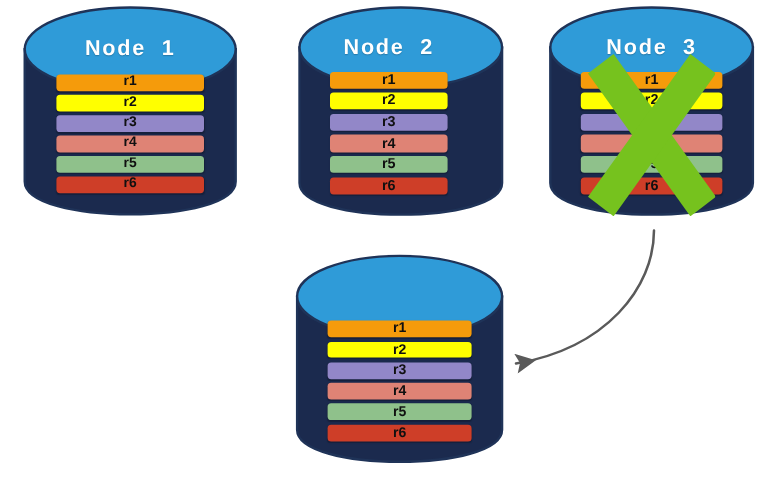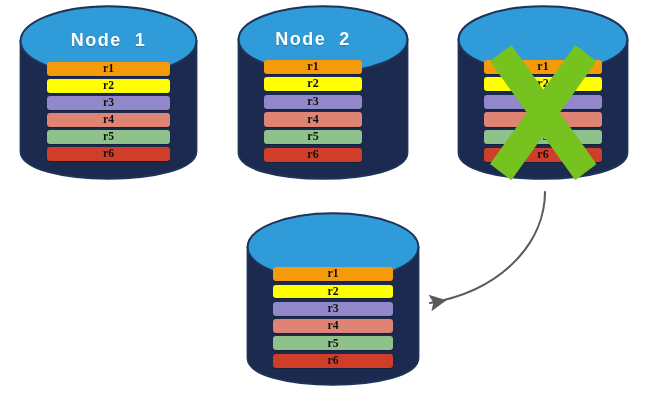--- a/index.html
+++ b/index.html
@@ -51,21 +51,20 @@
     border-radius: 3px;
     color: #101010;
     font-weight: bold;
     text-align: center;
     box-sizing: border-box;
     line-height: 1;
     display: flex;
     align-items: center;
     justify-content: center;
     box-shadow: 0 1px 1px rgba(0,0,0,0.25);
-    font-family: Liberation Serif, serif;
   }
 
   
   .cross-overlay {
     position: absolute;
     pointer-events: none;
   }
 
   
   .arrow-layer {
@@ -91,40 +90,41 @@
         <div class="node-title" style="top: 25px; font-size: 18px;">Node  1</div>
         <div class="rows" style="top: 56.88px; padding-left: 27.745px; padding-right: 27.745px;">
           <div class="row" style="background: rgb(245, 155, 11); height: 13.6345px; margin-bottom: 3.4706px; font-size: 11.5893px;">r1</div>
           <div class="row" style="background: rgb(255, 255, 0); height: 13.6345px; margin-bottom: 3.4706px; font-size: 11.5893px;">r2</div>
           <div class="row" style="background: rgb(146, 135, 200); height: 13.6345px; margin-bottom: 3.4706px; font-size: 11.5893px;">r3</div>
           <div class="row" style="background: rgb(223, 131, 117); height: 13.6345px; margin-bottom: 3.4706px; font-size: 11.5893px;">r4</div>
           <div class="row" style="background: rgb(143, 193, 139); height: 13.6345px; margin-bottom: 3.4706px; font-size: 11.5893px;">r5</div>
           <div class="row" style="background: rgb(206, 62, 40); height: 13.6345px; margin-bottom: 0px; font-size: 11.5893px;">r6</div>
         </div>
       </div>
-      <div class="node" style="left: 237px; top: 5px; width: 152px; height: 178px;">
+      <div class="node" style="left: 248px; top: 5px; width: 152px; height: 178px;">
         <svg class="node-svg" width="172" height="178" viewBox="0 0 172 178">
           <path d="M 1.6 34.5 L 1.6 147.55375 C 1.6 182.623, 170.4 182.623, 170.4 147.55375 L 170.4 34.5 Z" fill="#1b2a4e" stroke="#1f3358" stroke-width="2"></path>
           <ellipse cx="86" cy="34.5" rx="84.4" ry="33.3" fill="#2f9bd8" stroke="#1f3358" stroke-width="2"></ellipse>
         </svg>
         <div class="node-title" style="top: 23.5px; font-size: 18px;">Node  2</div>
         <div class="rows" style="top: 54.51px; padding-left: 26.66px; padding-right: 26.66px;">
           <div class="row" style="background: rgb(245, 155, 11); height: 14.0862px; margin-bottom: 3.58557px; font-size: 11.9733px;">r1</div>
           <div class="row" style="background: rgb(255, 255, 0); height: 14.0862px; margin-bottom: 3.58557px; font-size: 11.9733px;">r2</div>
           <div class="row" style="background: rgb(146, 135, 200); height: 14.0862px; margin-bottom: 3.58557px; font-size: 11.9733px;">r3</div>
           <div class="row" style="background: rgb(223, 131, 117); height: 14.0862px; margin-bottom: 3.58557px; font-size: 11.9733px;">r4</div>
           <div class="row" style="background: rgb(143, 193, 139); height: 14.0862px; margin-bottom: 3.58557px; font-size: 11.9733px;">r5</div>
           <div class="row" style="background: rgb(206, 62, 40); height: 14.0862px; margin-bottom: 0px; font-size: 11.9733px;">r6</div>
         </div>
       </div>
       <div class="node" style="left: 457px; top: 5px; width: 172px; height: 178px;">
         <svg class="node-svg" width="172" height="178" viewBox="0 0 172 178">
           <path d="M 1.6 34.5 L 1.6 147.55375 C 1.6 182.623, 170.4 182.623, 170.4 147.55375 L 170.4 34.5 Z" fill="#1b2a4e" stroke="#1f3358" stroke-width="2"></path>
           <ellipse cx="86" cy="34.5" rx="84.4" ry="33.3" fill="#2f9bd8" stroke="#1f3358" stroke-width="2"></ellipse>
         </svg>
+        <div class="node-title" style="top: 23.5px; font-size: 18px;">Node  3</div>
         <div class="rows" style="top: 54.51px; padding-left: 26.66px; padding-right: 26.66px;">
           <div class="row" style="background: rgb(245, 155, 11); height: 14.0862px; margin-bottom: 3.58557px; font-size: 11.9733px;">r1</div>
           <div class="row" style="background: rgb(255, 255, 0); height: 14.0862px; margin-bottom: 3.58557px; font-size: 11.9733px;">r2</div>
           <div class="row" style="background: rgb(146, 135, 200); height: 14.0862px; margin-bottom: 3.58557px; font-size: 11.9733px;">r3</div>
           <div class="row" style="background: rgb(223, 131, 117); height: 14.0862px; margin-bottom: 3.58557px; font-size: 11.9733px;">r4</div>
           <div class="row" style="background: rgb(143, 193, 139); height: 14.0862px; margin-bottom: 3.58557px; font-size: 11.9733px;">r5</div>
           <div class="row" style="background: rgb(206, 62, 40); height: 14.0862px; margin-bottom: 0px; font-size: 11.9733px;">r6</div>
         </div>
         <svg class="cross-overlay" width="106.64" height="135.28" viewBox="0 0 100 100" preserveAspectRatio="none" style="left: 32.68px; top: 40.02px;">
           <path d="M 0 12 L 20 0 L 100 88 L 80 100 Z" fill="#76C21E"></path>

